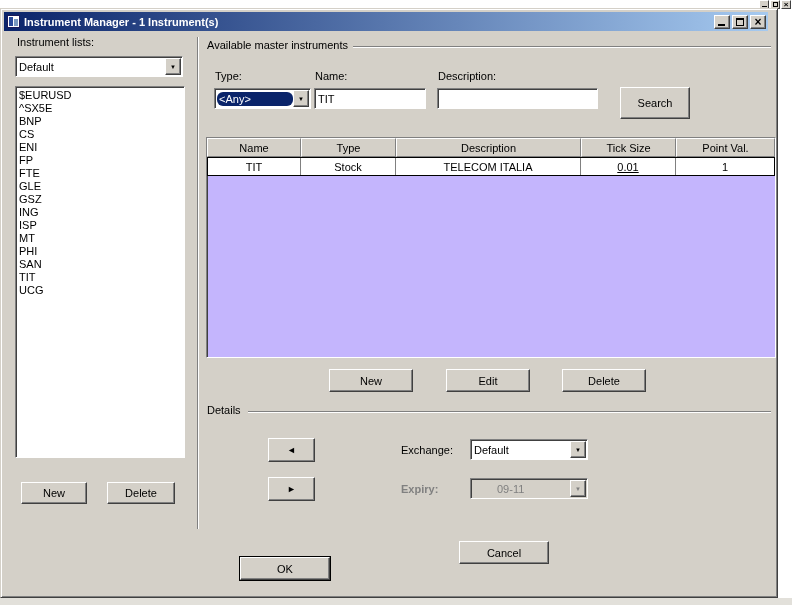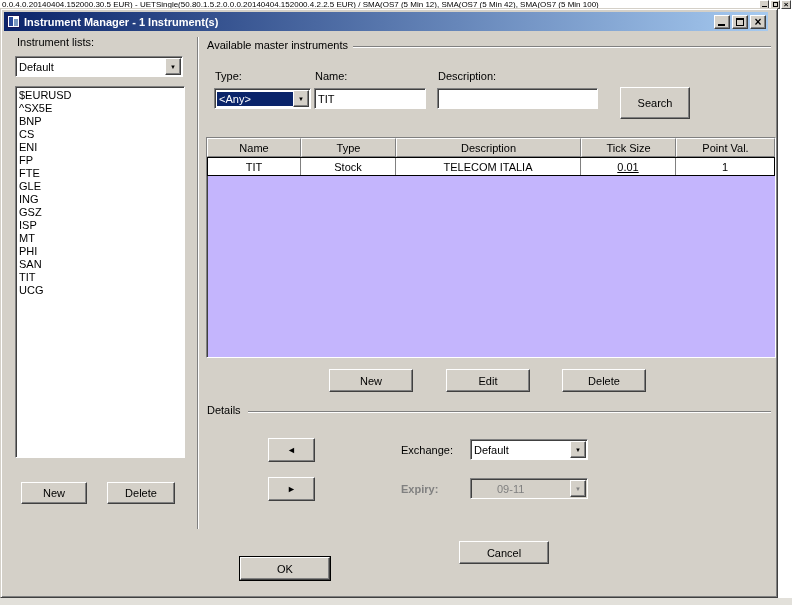--- a/index.html
+++ b/index.html
@@ -48,21 +48,21 @@
   .btn-default { outline: 1px solid #000; }
 
   .field { position: absolute; background: #fff; border: 1px solid;
            border-color: #808080 #ffffff #ffffff #808080; box-shadow: inset 1px 1px 0 #404040;
            font-family: "Liberation Sans", sans-serif; font-size: 11px; padding: 0 3px; }
 
   .combo { position: absolute; background: #fff; border: 1px solid;
            border-color: #808080 #ffffff #ffffff #808080; box-shadow: inset 1px 1px 0 #404040;
            display: flex; align-items: center; }
   .combo-text { flex: 1; padding-left: 3px; white-space: nowrap; overflow: hidden; }
-  .combo-text.hl { background: #0a246a; color: #fff; margin: 2px 0 2px 2px; padding: 1px 2px; }
+  .combo-text.hl { background: #0a246a; color: #fff; margin: 2px 0 2px 2px; padding: 1px 2px; border-radius: 6px; }
   .combo-arrow { width: 16px; align-self: stretch; margin: 1px 1px 1px 0; background: #d4d0c8;
                  border: 1px solid; border-color: #fff #404040 #404040 #fff;
                  box-shadow: inset -1px -1px 0 #808080; display: flex; align-items: center;
                  justify-content: center; font-size: 6px; }
   .combo.disabled { background: #d4d0c8; padding-left: 23px; }
   .combo.disabled .combo-text { color: #808080; }
   .combo.disabled .combo-arrow { color: #808080; }
 
   .listbox { position: absolute; background: #fff; border: 1px solid;
              border-color: #808080 #ffffff #ffffff #808080; box-shadow: inset 1px 1px 0 #404040;
@@ -83,21 +83,20 @@
         border-right: 1px solid #808080; flex: none; }
   .td:last-child { flex: 1; border-right: none; }
 
   .arrow-glyph { font-size: 9px; line-height: 1; }
 </style>
 </head>
 <body>
 
 <div id="screen">
 
-  <div class="tinytext">0.0.4.0.20140404.152000.30.5 EUR) - UETSingle(50.80.1.5.2.0.0.0.20140404.152000.4.2.2.5 EUR) / SMA(OS7 (5 Min 12), SMA(OS7 (5 Min 42), SMA(OS7 (5 Min 100)</div>
   <div class="right-strip"></div>
   <div class="bottom-strip"></div>
   <div class="bg-btns">
     <div class="bg-btn">
         <span class="g-min-s"></span>
       </div>
     <div class="bg-btn">
         <span class="g-max-s"></span>
       </div>
     <div class="bg-btn">
@@ -130,22 +129,22 @@
 
     <div class="listbox" style="left:14px; top:77px; width:170px; height:372px;">
       <div class="list-item">$EURUSD</div>
       <div class="list-item">^SX5E</div>
       <div class="list-item">BNP</div>
       <div class="list-item">CS</div>
       <div class="list-item">ENI</div>
       <div class="list-item">FP</div>
       <div class="list-item">FTE</div>
       <div class="list-item">GLE</div>
+      <div class="list-item">GSZ</div>
       <div class="list-item">ING</div>
-      <div class="list-item">GSZ</div>
       <div class="list-item">ISP</div>
       <div class="list-item">MT</div>
       <div class="list-item">PHI</div>
       <div class="list-item">SAN</div>
       <div class="list-item">TIT</div>
       <div class="list-item">UCG</div>
     </div>
 
     <div class="btn" style="left:20px; top:473px; width:66px; height:22px;">New</div>
     <div class="btn" style="left:106px; top:473px; width:68px; height:22px;">Delete</div>

